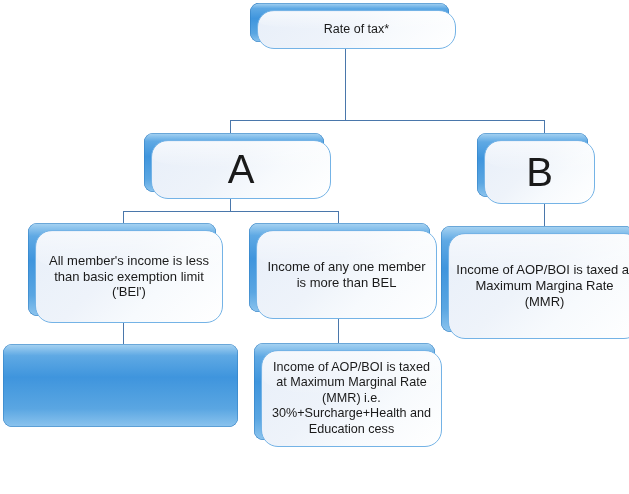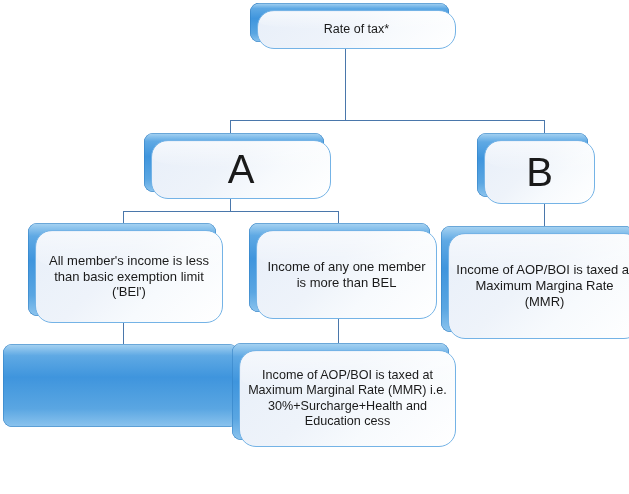--- a/index.html
+++ b/index.html
@@ -163,20 +163,20 @@
     <div class="plate"></div>
     <div class="face">
       <span class="label t-body">Income of AOP/BOI is taxed at Maximum Margina Rate (MMR)</span>
     </div>
   </div>
 
   <div class="node" style="left:3px; top:344px; width:242px; height:90px;">
     <div class="plate"></div>
   </div>
 
-  <div class="node" style="left:232px; top:343px; width:224px; height:104px;">
+  <div class="node" style="left:254px; top:343px; width:188px; height:104px;">
     <div class="plate"></div>
     <div class="face">
       <span class="label t-body-s">Income of AOP/BOI is taxed at Maximum Marginal Rate (MMR) i.e. 30%+Surcharge+Health and Education cess</span>
     </div>
   </div>
 
 </div>
 
 </body></html>

